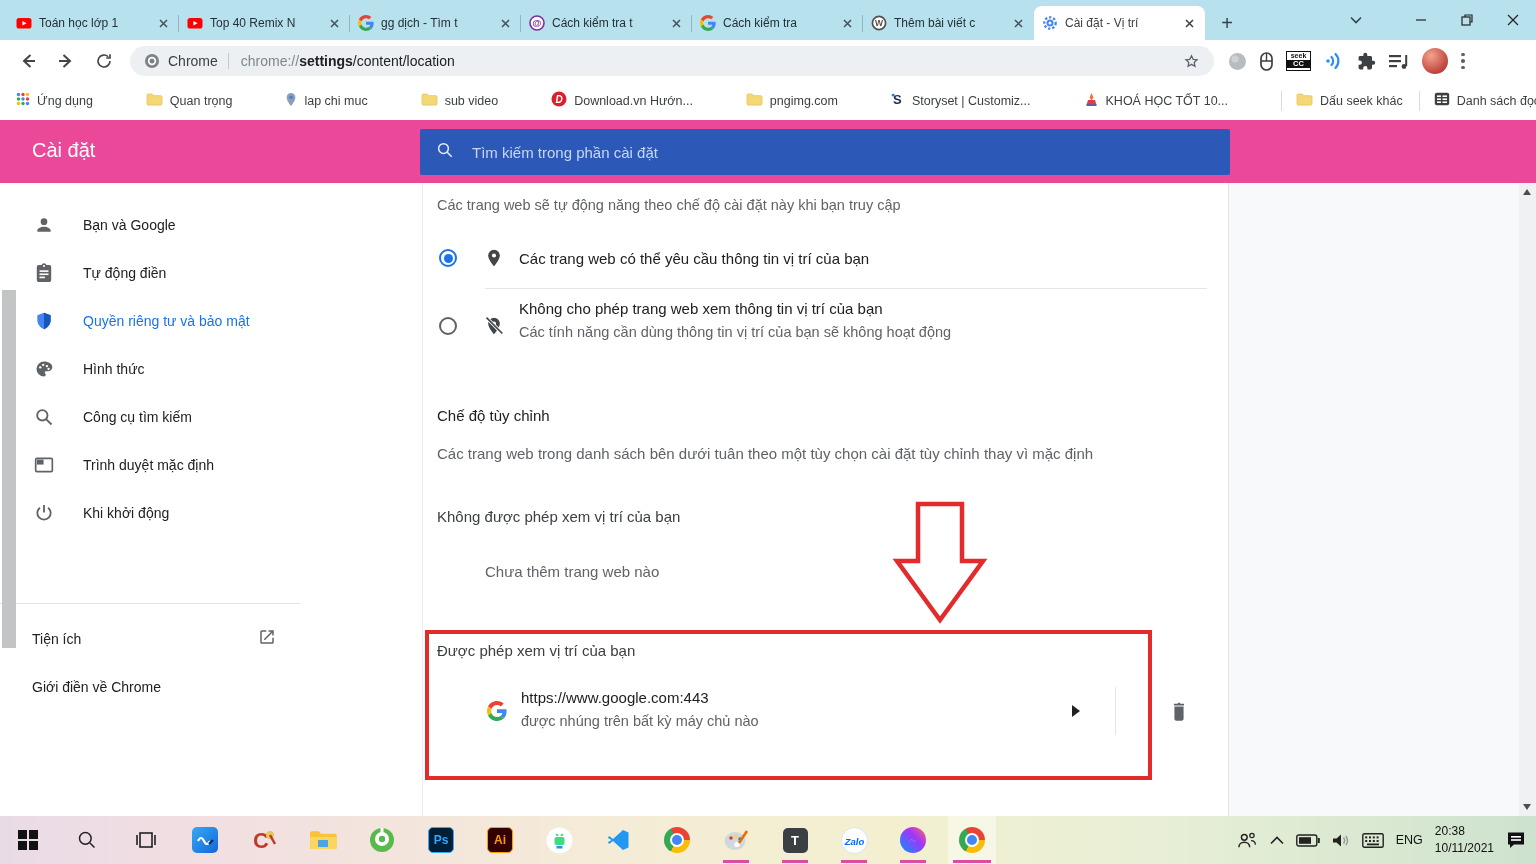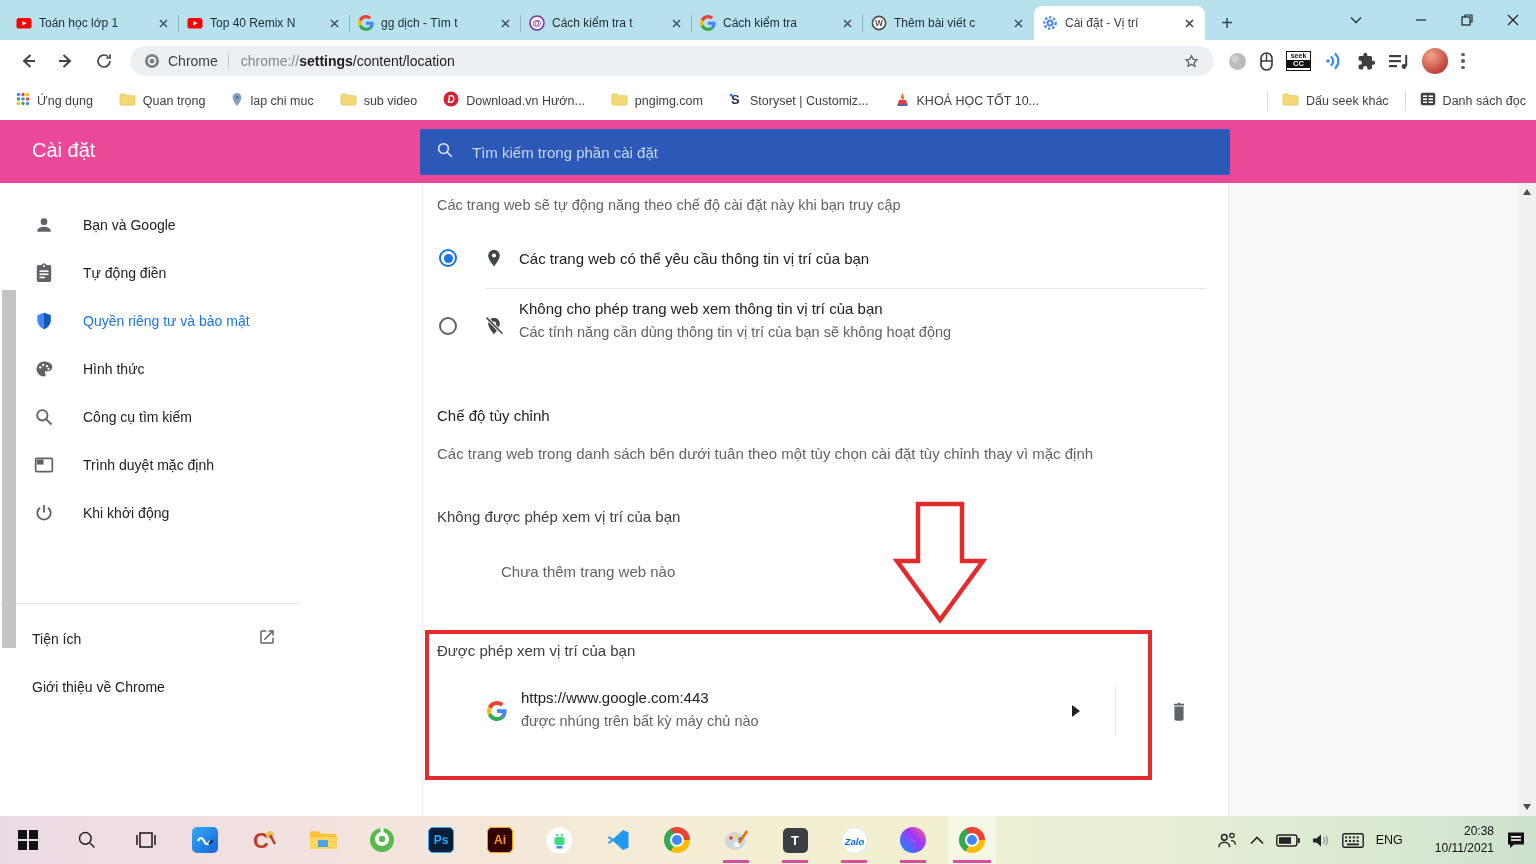--- a/index.html
+++ b/index.html
@@ -34,21 +34,21 @@
   #star-btn{position:absolute;left:1183px;top:13px;}
   #ext-row{position:absolute;left:1228px;top:5px;height:32px;display:flex;align-items:center;gap:13px;}
   .extico{display:inline-flex;align-items:center;justify-content:center;}
   .seekcc{width:25px;height:20px;border:1.5px solid #111;background:#fff;font-size:7px;line-height:8px;font-weight:700;text-align:center;color:#111;}
   .seekcc b{display:block;background:#111;color:#fff;font-size:7.5px;}
   .avatar{width:26px;height:26px;border-radius:50%;background:radial-gradient(circle at 35% 30%,#f2a38c,#c1443c 70%,#8e2a28);}
   .kebab{display:flex;flex-direction:column;gap:3px;}
   .kebab i{width:3.5px;height:3.5px;border-radius:50%;background:#5f6368;}
 
   
-  #bookmarks{position:absolute;left:0;top:82px;width:1536px;height:38px;background:#fff;display:flex;align-items:center;padding:0 10px 0 16px;}
+  #bookmarks{position:absolute;left:0;top:82px;width:1536px;height:38px;background:#fff;display:flex;align-items:center;padding:0 10px 0 16px;gap:27px;}
   .bm{display:flex;align-items:center;gap:7px;margin-right:26px;white-space:nowrap;}
   .bm-label{font-size:12.5px;color:#3c4043;}
   .bm-sep{width:1px;height:20px;background:#dadce0;margin-right:14px;}
   #bm-right{margin-left:auto;display:flex;align-items:center;}
   #bm-right .bm{margin-right:16px;}
 
   
   #set-header{position:absolute;left:0;top:120px;width:1536px;height:63px;background:#ec4899;}
   #set-title{position:absolute;left:32px;top:19px;font-size:20px;color:#fff;}
   #set-search{position:absolute;left:420px;top:9px;width:810px;height:46px;background:#2c58b8;border-radius:2px;display:flex;align-items:center;padding:16px 16px;gap:16px;}
@@ -93,21 +93,21 @@
   #taskbar{position:absolute;left:0;top:816px;width:1536px;height:48px;display:flex;align-items:center;
     background:linear-gradient(90deg,#e9dbe6 0%,#f1dee2 12%,#f5ecd7 40%,#f3f0d0 58%,#e8efd6 75%,#d9e8d1 90%,#cde2cf 100%);}
   .tb{width:48px;height:48px;display:flex;align-items:center;justify-content:center;position:relative;flex:0 0 48px;margin-right:11px;}
   .tb.run::after{content:"";position:absolute;left:11px;bottom:1px;width:26px;height:3px;background:#d94fa0;}
   .tb.activeapp{background:rgba(255,255,255,0.45);}
   .tb.activeapp::after{left:5px;width:38px;}
   .sq{border-radius:5px;display:flex;align-items:center;justify-content:center;font-weight:700;text-align:right;}
   #tray{margin-left:auto;display:flex;align-items:center;gap:12px;padding-right:10px;height:48px;}
   .trayico{display:flex;align-items:center;justify-content:center;}
   #lang{font-size:12.5px;color:#111;}
-  #clock{font-size:12px;color:#111;text-align:right;line-height:1.45;margin-left:20px;}
+  #clock{font-size:12px;color:#111;text-align:left;line-height:1.45;}
 
   
   .chrome-logo{width:26px;height:26px;border-radius:50%;background:conic-gradient(from 330deg,#ea4335 0 120deg,#fbbc05 120deg 240deg,#34a853 240deg 360deg);position:relative;}
   .chrome-logo::before{content:"";position:absolute;left:6px;top:6px;width:14px;height:14px;border-radius:50%;background:#fff;}
   .chrome-logo::after{content:"";position:absolute;left:8px;top:8px;width:10px;height:10px;border-radius:50%;background:#4285f4;}
   .msgr{width:26px;height:26px;border-radius:50%;background:linear-gradient(45deg,#0695ff,#a334fa 60%,#ff6968);}
 </style>
 </head>
 <body>
 
@@ -490,21 +490,21 @@
     </div>
     <div id="side-divider"></div>
     <div class="side-item" style="top:432px;">
       <span class="side-label" style="left:32px;">Tiện ích</span>
       <span style="position:absolute;left:258px;"><svg width="18" height="18" viewBox="0 0 24 24">
             <path d="M19 19H5V5h6V3H5a2 2 0 0 0-2 2v14a2 2 0 0 0 2 2h14a2 2 0 0 0 2-2v-6h-2v6z" fill="#5f6368"></path>
             <path d="M14 3v2h3.6l-9.9 9.9 1.4 1.4L19 6.4V10h2V3h-7z" fill="#5f6368"></path>
           </svg></span>
     </div>
     <div class="side-item" style="top:480px;">
-      <span class="side-label" style="left:32px;">Giới thiệu về Chrome</span>
+      <span class="side-label" style="left:32px;">Giới điền về Chrome</span>
     </div>
 
     <div style="position:absolute;left:422px;top:0;width:1px;height:633px;background:#ececec;"></div>
 
     <div class="ctext t-gray" style="left:437px;top:14px;">Các trang web sẽ tự động năng theo chế độ cài đặt này khi bạn truy cập</div>
 
     <div class="radio on" style="left:439px;top:66px;"></div>
     <span style="position:absolute;left:484px;top:65px;"><svg width="20" height="20" viewBox="0 0 24 24">
           <path d="M12 2a7 7 0 0 0-7 7c0 5.2 7 13 7 13s7-7.8 7-13a7 7 0 0 0-7-7zm0 9.5a2.5 2.5 0 1 1 0-5 2.5 2.5 0 0 1 0 5z" fill="#424649"></path>
         </svg></span>
@@ -518,21 +518,21 @@
           <path d="M3 2l19 19" stroke="#fff" stroke-width="4"></path>
           <path d="M3 2l19 19" stroke="#424649" stroke-width="2"></path>
         </svg></span>
     <div class="ctext t-dark" style="left:519px;top:117px;">Không cho phép trang web xem thông tin vị trí của bạn</div>
     <div class="ctext t-gray" style="left:519px;top:141px;">Các tính năng cần dùng thông tin vị trí của bạn sẽ không hoạt động</div>
 
     <div class="ctext t-dark" style="left:437px;top:224px;">Chế độ tùy chỉnh</div>
     <div class="ctext t-gray" style="left:437px;top:262px;font-size:15px;">Các trang web trong danh sách bên dưới tuân theo một tùy chọn cài đặt tùy chỉnh thay vì mặc định</div>
 
     <div class="ctext t-head" style="left:437px;top:325px;">Không được phép xem vị trí của bạn</div>
-    <div class="ctext t-gray" style="left:485px;top:380px;font-size:15px;margin-left:16px;">Chưa thêm trang web nào</div>
+    <div class="ctext t-gray" style="left:485px;top:380px;font-size:15px;">Chưa thêm trang web nào</div>
 
     <svg style="position:absolute;left:890px;top:315px;" width="102" height="130">
       <polygon points="28,6 72,6 72,63 93,63 50,122 7,63 28,63" fill="#fff" stroke="#e32b2b" stroke-width="4.5"></polygon>
     </svg>
 
     <div id="redbox"></div>
 
     <div class="ctext t-head" style="left:437px;top:459px;">Được phép xem vị trí của bạn</div>
 
     <span class="gicon" style="left:487px;top:518px;"><svg width="20" height="20" viewBox="0 0 48 48">

